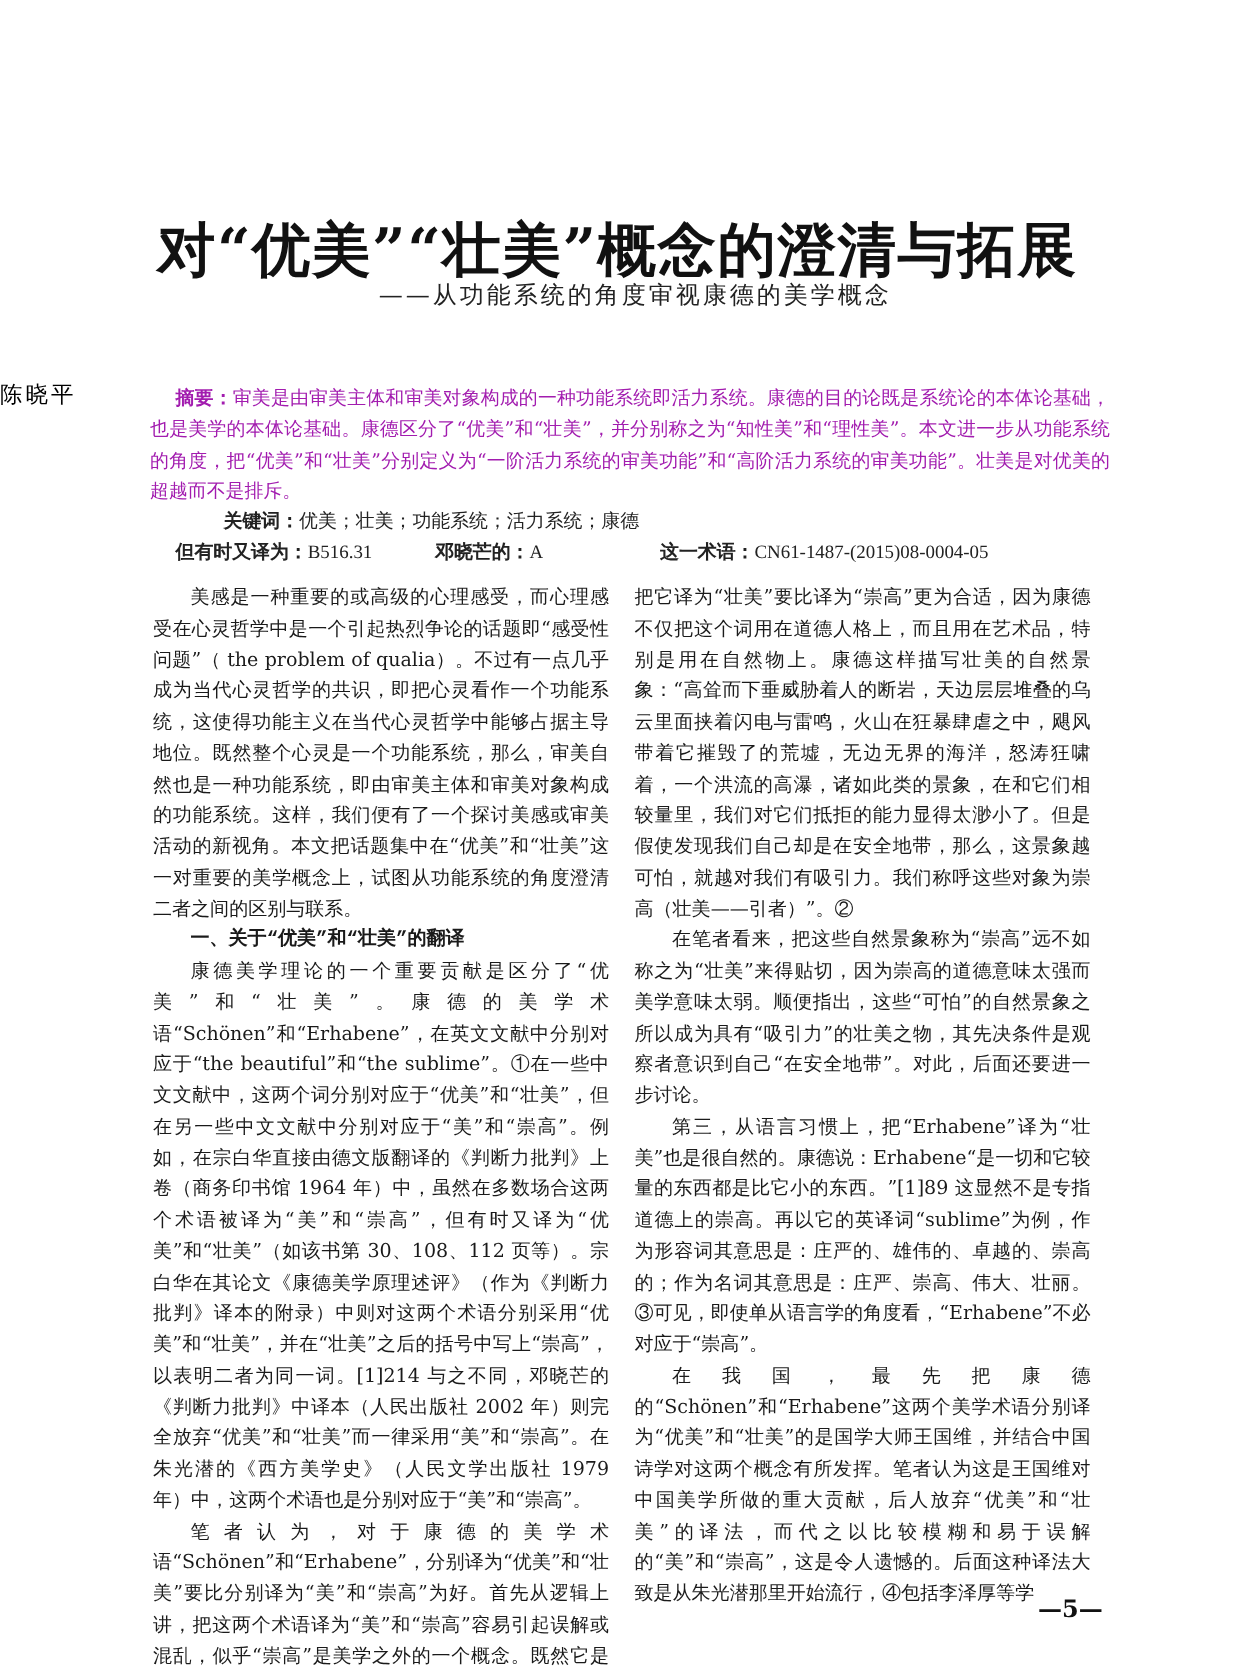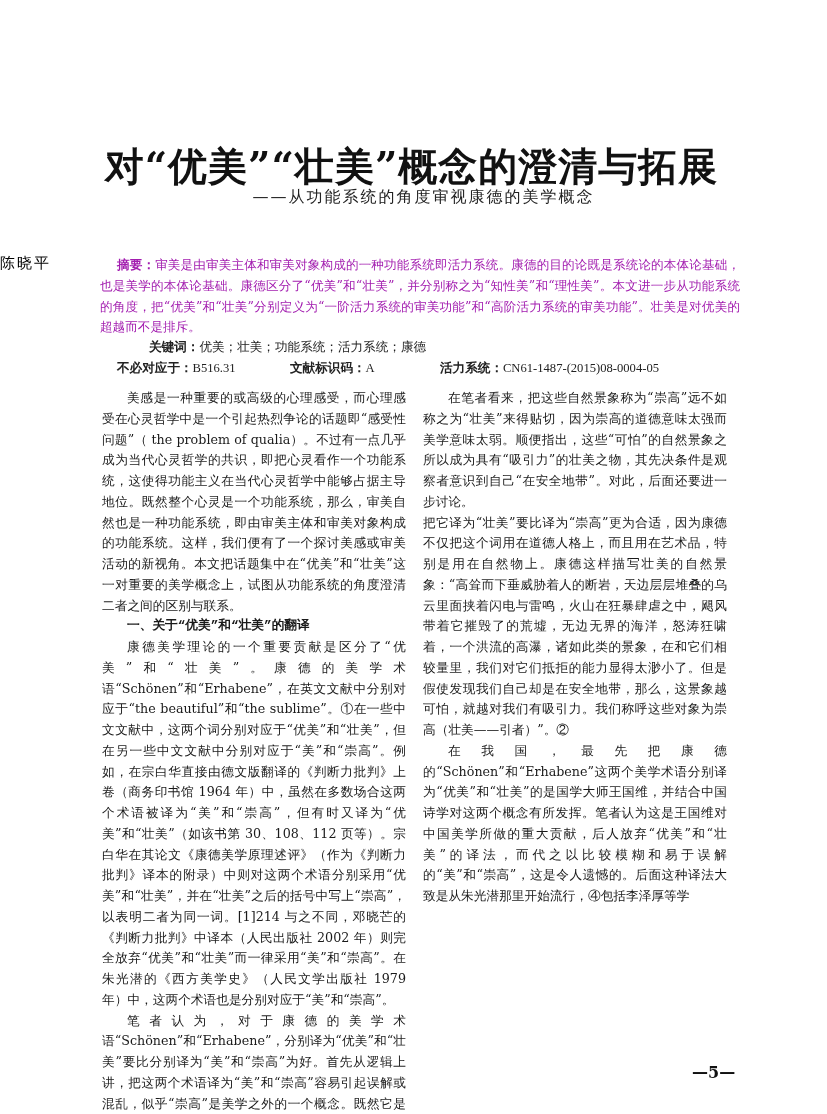--- a/index.html
+++ b/index.html
@@ -59,35 +59,36 @@
 <div class="abstract">
   <span class="lbl">摘要：</span><span>审美是由审美主体和审美对象构成的一种功能系统即活力系统。康德的目的论既是系统论的本体论基础，也是美学的本体论基础。康德区分了“优美”和“壮美”，并分别称之为“知性美”和“理性美”。本文进一步从功能系统的角度，把“优美”和“壮美”分别定义为“一阶活力系统的审美功能”和“高阶活力系统的审美功能”。壮美是对优美的超越而不是排斥。</span>
 </div>
 
 <div class="keywords">
   <span class="lbl">关键词：</span><span>优美；壮美；功能系统；活力系统；康德</span>
 </div>
 
 <div class="meta">
   <span class="item" style="left:0">
-    <span class="lbl">不必对应于：</span><span>B516.31</span>
+    <span class="lbl">但有时又译为：</span><span>B516.31</span>
   </span>
   <span class="item" style="left:173px">
-    <span class="lbl">文献标识码：</span><span>A</span>
+    <span class="lbl">邓晓芒的：</span><span>A</span>
   </span>
   <span class="item" style="left:323px">
-    <span class="lbl">活力系统：</span><span>CN61-1487-(2015)08-0004-05</span>
+    <span class="lbl">这一术语：</span><span>CN61-1487-(2015)08-0004-05</span>
   </span>
 </div>
 
 <div class="col left" id="col-left">
     <p>美感是一种重要的或高级的心理感受，而心理感受在心灵哲学中是一个引起热烈争论的话题即“感受性问题”（ the problem of qualia）。不过有一点几乎成为当代心灵哲学的共识，即把心灵看作一个功能系统，这使得功能主义在当代心灵哲学中能够占据主导地位。既然整个心灵是一个功能系统，那么，审美自然也是一种功能系统，即由审美主体和审美对象构成的功能系统。这样，我们便有了一个探讨美感或审美活动的新视角。本文把话题集中在“优美”和“壮美”这一对重要的美学概念上，试图从功能系统的角度澄清二者之间的区别与联系。</p>
     <h3>一、关于“优美”和“壮美”的翻译</h3>
     <p>康德美学理论的一个重要贡献是区分了“优美”和“壮美”。康德的美学术语“Schönen”和“Erhabene”，在英文文献中分别对应于“the beautiful”和“the sublime”。①在一些中文文献中，这两个词分别对应于“优美”和“壮美”，但在另一些中文文献中分别对应于“美”和“崇高”。例如，在宗白华直接由德文版翻译的《判断力批判》上卷（商务印书馆 1964 年）中，虽然在多数场合这两个术语被译为“美”和“崇高”，但有时又译为“优美”和“壮美”（如该书第 30、108、112 页等）。宗白华在其论文《康德美学原理述评》（作为《判断力批判》译本的附录）中则对这两个术语分别采用“优美”和“壮美”，并在“壮美”之后的括号中写上“崇高”，以表明二者为同一词。[1]214 与之不同，邓晓芒的《判断力批判》中译本（人民出版社 2002 年）则完全放弃“优美”和“壮美”而一律采用“美”和“崇高”。在朱光潜的《西方美学史》（人民文学出版社 1979 年）中，这两个术语也是分别对应于“美”和“崇高”。</p>
     <p>笔者认为，对于康德的美学术语“Schönen”和“Erhabene”，分别译为“优美”和“壮美”要比分别译为“美”和“崇高”为好。首先从逻辑上讲，把这两个术语译为“美”和“崇高”容易引起误解或混乱，似乎“崇高”是美学之外的一个概念。既然它是美学之内的并且是极为重要的，那就不应在语词上让它与“美”无关，而让与它相对的另一个概念独占“美”这一术语。</p>
   </div>
 <div class="col right" id="col-right">
+    <p style="text-indent: 0px;">把它译为“壮美”要比译为“崇高”更为合适，因为康德不仅把这个词用在道德人格上，而且用在艺术品，特别是用在自然物上。康德这样描写壮美的自然景象：“高耸而下垂威胁着人的断岩，天边层层堆叠的乌云里面挟着闪电与雷鸣，火山在狂暴肆虐之中，飓风带着它摧毁了的荒墟，无边无界的海洋，怒涛狂啸着，一个洪流的高瀑，诸如此类的景象，在和它们相较量里，我们对它们抵拒的能力显得太渺小了。但是假使发现我们自己却是在安全地带，那么，这景象越可怕，就越对我们有吸引力。我们称呼这些对象为崇高（壮美——引者）”。②</p>
     <p>在笔者看来，把这些自然景象称为“崇高”远不如称之为“壮美”来得贴切，因为崇高的道德意味太强而美学意味太弱。顺便指出，这些“可怕”的自然景象之所以成为具有“吸引力”的壮美之物，其先决条件是观察者意识到自己“在安全地带”。对此，后面还要进一步讨论。</p>
-    <p style="text-indent: 0px;">把它译为“壮美”要比译为“崇高”更为合适，因为康德不仅把这个词用在道德人格上，而且用在艺术品，特别是用在自然物上。康德这样描写壮美的自然景象：“高耸而下垂威胁着人的断岩，天边层层堆叠的乌云里面挟着闪电与雷鸣，火山在狂暴肆虐之中，飓风带着它摧毁了的荒墟，无边无界的海洋，怒涛狂啸着，一个洪流的高瀑，诸如此类的景象，在和它们相较量里，我们对它们抵拒的能力显得太渺小了。但是假使发现我们自己却是在安全地带，那么，这景象越可怕，就越对我们有吸引力。我们称呼这些对象为崇高（壮美——引者）”。②</p>
+    <p>第三，从语言习惯上，把“Erhabene”译为“壮美”也是很自然的。康德说：Erhabene“是一切和它较量的东西都是比它小的东西。”[1]89 这显然不是专指道德上的崇高。再以它的英译词“sublime”为例，作为形容词其意思是：庄严的、雄伟的、卓越的、崇高的；作为名词其意思是：庄严、崇高、伟大、壮丽。③可见，即使单从语言学的角度看，“Erhabene”不必对应于“崇高”。</p>
     <p>在我国，最先把康德的“Schönen”和“Erhabene”这两个美学术语分别译为“优美”和“壮美”的是国学大师王国维，并结合中国诗学对这两个概念有所发挥。笔者认为这是王国维对中国美学所做的重大贡献，后人放弃“优美”和“壮美”的译法，而代之以比较模糊和易于误解的“美”和“崇高”，这是令人遗憾的。后面这种译法大致是从朱光潜那里开始流行，④包括李泽厚等学</p>
   </div>
 
 <div class="pagenum">—5—</div>
 
 </body></html>

